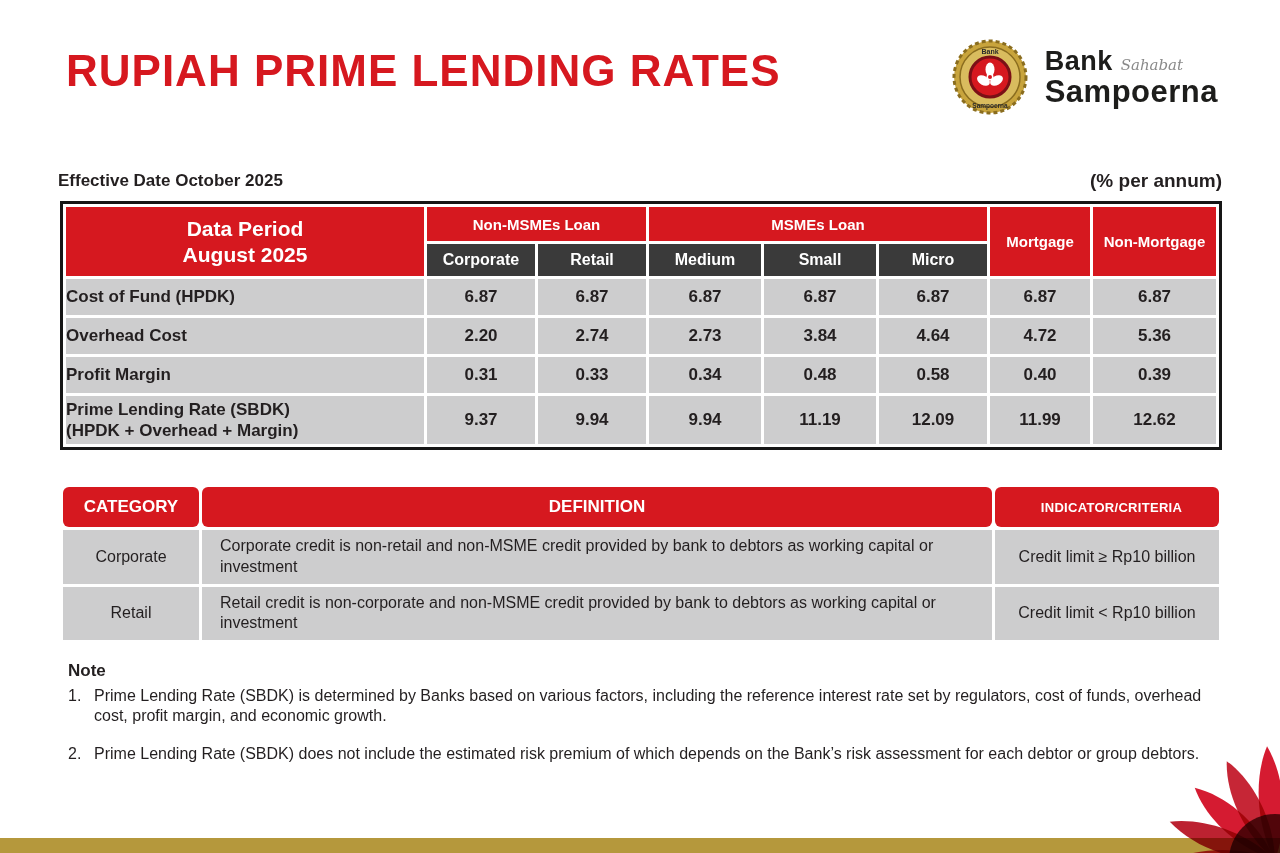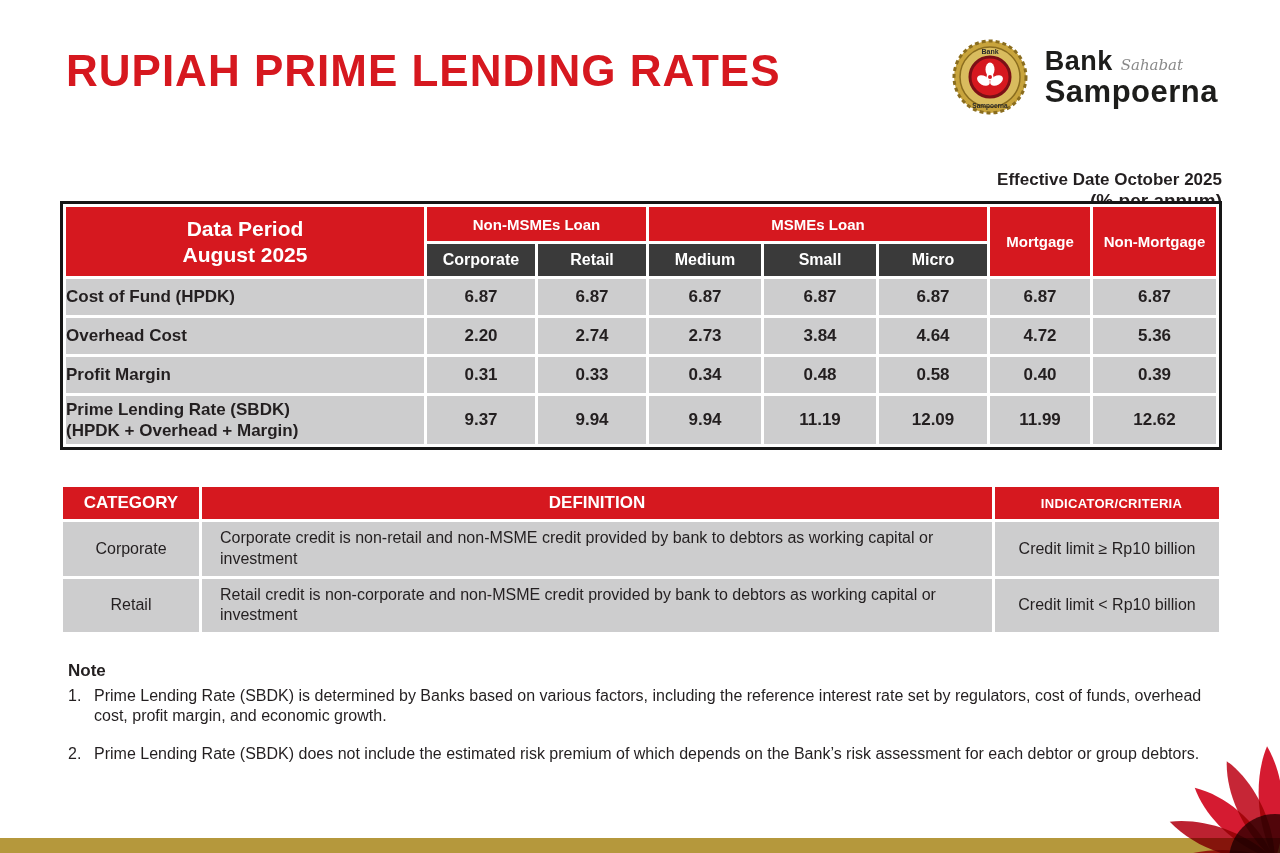--- a/index.html
+++ b/index.html
@@ -20,21 +20,21 @@
     letter-spacing:1px;color:var(--red);
   }
   
   .logo{position:absolute;right:62px;top:38px;display:flex;align-items:center;gap:16px;}
   .wordmark{line-height:1;}
   .wm-row1{display:flex;align-items:baseline;gap:8px;}
   .wm-bank{font-size:27px;font-weight:bold;color:#1d1d1b;letter-spacing:.5px;}
   .wm-script{font-family:"DejaVu Serif",serif;font-style:italic;font-size:15px;color:#8a8a8a;}
   .wm-sampoerna{font-size:31px;font-weight:bold;color:#1d1d1b;letter-spacing:.5px;margin-top:1px;}
   
-  .meta-row{position:absolute;left:58px;right:58px;top:170px;display:flex;justify-content:space-between;align-items:flex-end;flex-direction:column;}
+  .meta-row{position:absolute;left:58px;right:58px;top:170px;display:flex;justify-content:space-between;align-items:center;}
   .eff-date{font-size:17px;font-weight:bold;}
   .unit{font-size:19px;font-weight:bold;}
   
   .main-table-wrap{
     position:absolute;left:60px;top:201px;width:1162px;
     border:3px solid #161616;background:#fff;
   }
   table{width:100%;border-collapse:separate;border-spacing:3px;}
   th,td{vertical-align:middle;text-align:center;}
   .red{background:var(--red);color:#fff;}
@@ -42,21 +42,21 @@
   .graycell{background:var(--gray);}
   .data-period{font-size:21px;font-weight:bold;line-height:1.2;}
   .grp{font-size:15px;font-weight:bold;height:34px;}
   .sub{font-size:16px;font-weight:bold;height:32px;}
   .side{font-size:15px;font-weight:bold;}
   .rlabel{text-align:left;font-size:17px;font-weight:bold;line-height:1.25;}
   .rval{font-size:17px;font-weight:bold;}
   .h36{height:36px;} .h54{height:48px;}
   
   .def-table-wrap{position:absolute;left:60px;top:484px;width:1162px;}
-  .def-h{font-size:17px;font-weight:bold;height:32px;}
+  .def-h{font-size:17px;font-weight:bold;height:40px;border-radius:6px;}
   .def-h-small{font-size:13px;font-weight:bold;letter-spacing:.3px;padding-left:9px;}
   .def-cat{font-size:16px;font-weight:normal;height:50px;}
   .def-def{font-size:16px;font-weight:normal;text-align:left;padding:6px 14px 6px 18px;line-height:1.3;}
   .def-cri{font-size:16px;font-weight:normal;}
   
   .notes{position:absolute;left:68px;top:660px;width:1150px;font-size:16px;line-height:1.28;}
   .notes h3{font-size:17px;font-weight:bold;margin-bottom:4px;}
   .note-item{display:flex;margin-bottom:17px;}
   .note-num{width:26px;flex:none;}
   

